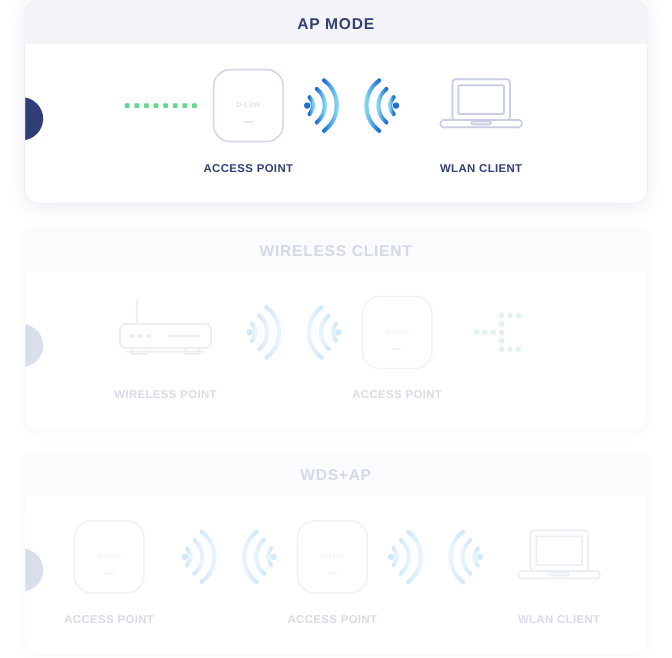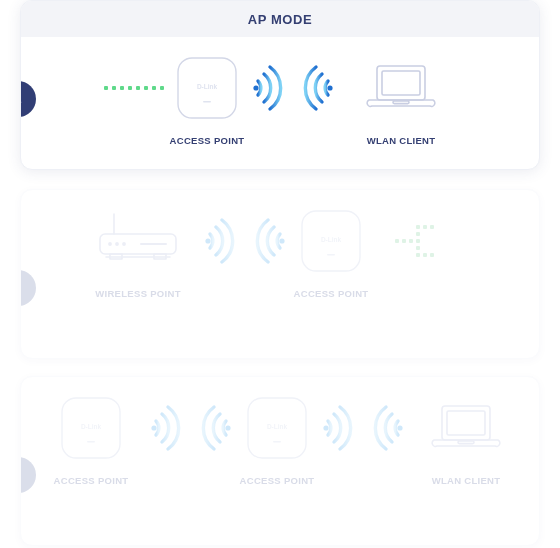--- a/index.html
+++ b/index.html
@@ -199,20 +199,23 @@
         </div>
 
       </div>
     </div>
     <div class="badge on" style="top:80px;left:-21px;">
       <span>1</span>
     </div>
   </div>
 
   <div class="mode-card dim" style="top:189px;height:170px;">
+    <div class="card-header">
+      <div class="card-title">WIRELESS CLIENT</div>
+    </div>
     <div class="card-body">
       <div class="row" style="padding-top:14px;">
 
         <div class="node" style="width:118px;">
           <div class="art">
             <svg width="84" height="62" viewBox="0 0 84 62">
               <g fill="none" stroke="#eceef6" stroke-width="1.6" stroke-linecap="round" stroke-linejoin="round">
                 <line x1="18" y1="4" x2="18" y2="24"></line>
                 <rect x="4" y="24" width="76" height="20" rx="5"></rect>
                 <line x1="10" y1="47" x2="74" y2="47"></line>
@@ -294,20 +297,23 @@
 
 
       </div>
     </div>
     <div class="badge off" style="top:80px;left:-21px;">
       <span>2</span>
     </div>
   </div>
 
   <div class="mode-card dim" style="top:376px;height:170px;">
+    <div class="card-header">
+      <div class="card-title">WDS+AP</div>
+    </div>
     <div class="card-body">
       <div class="row" style="padding-top:14px;">
 
         <div class="node" style="width:104px;">
           <div class="art">
             <svg width="64" height="66" viewBox="0 0 64 66">
               <rect x="3" y="3" width="58" height="60" rx="14" fill="#ffffff" stroke="#f0f2f8" stroke-width="1.4"></rect>
               <text x="32" y="34" text-anchor="middle" font-family="Liberation Sans, sans-serif" font-size="6.5" font-weight="bold" fill="#f2f4f9">D-Link</text>
               <rect x="28" y="46" width="8" height="1.6" rx="0.8" fill="#f2f4f9"></rect>
             </svg>

